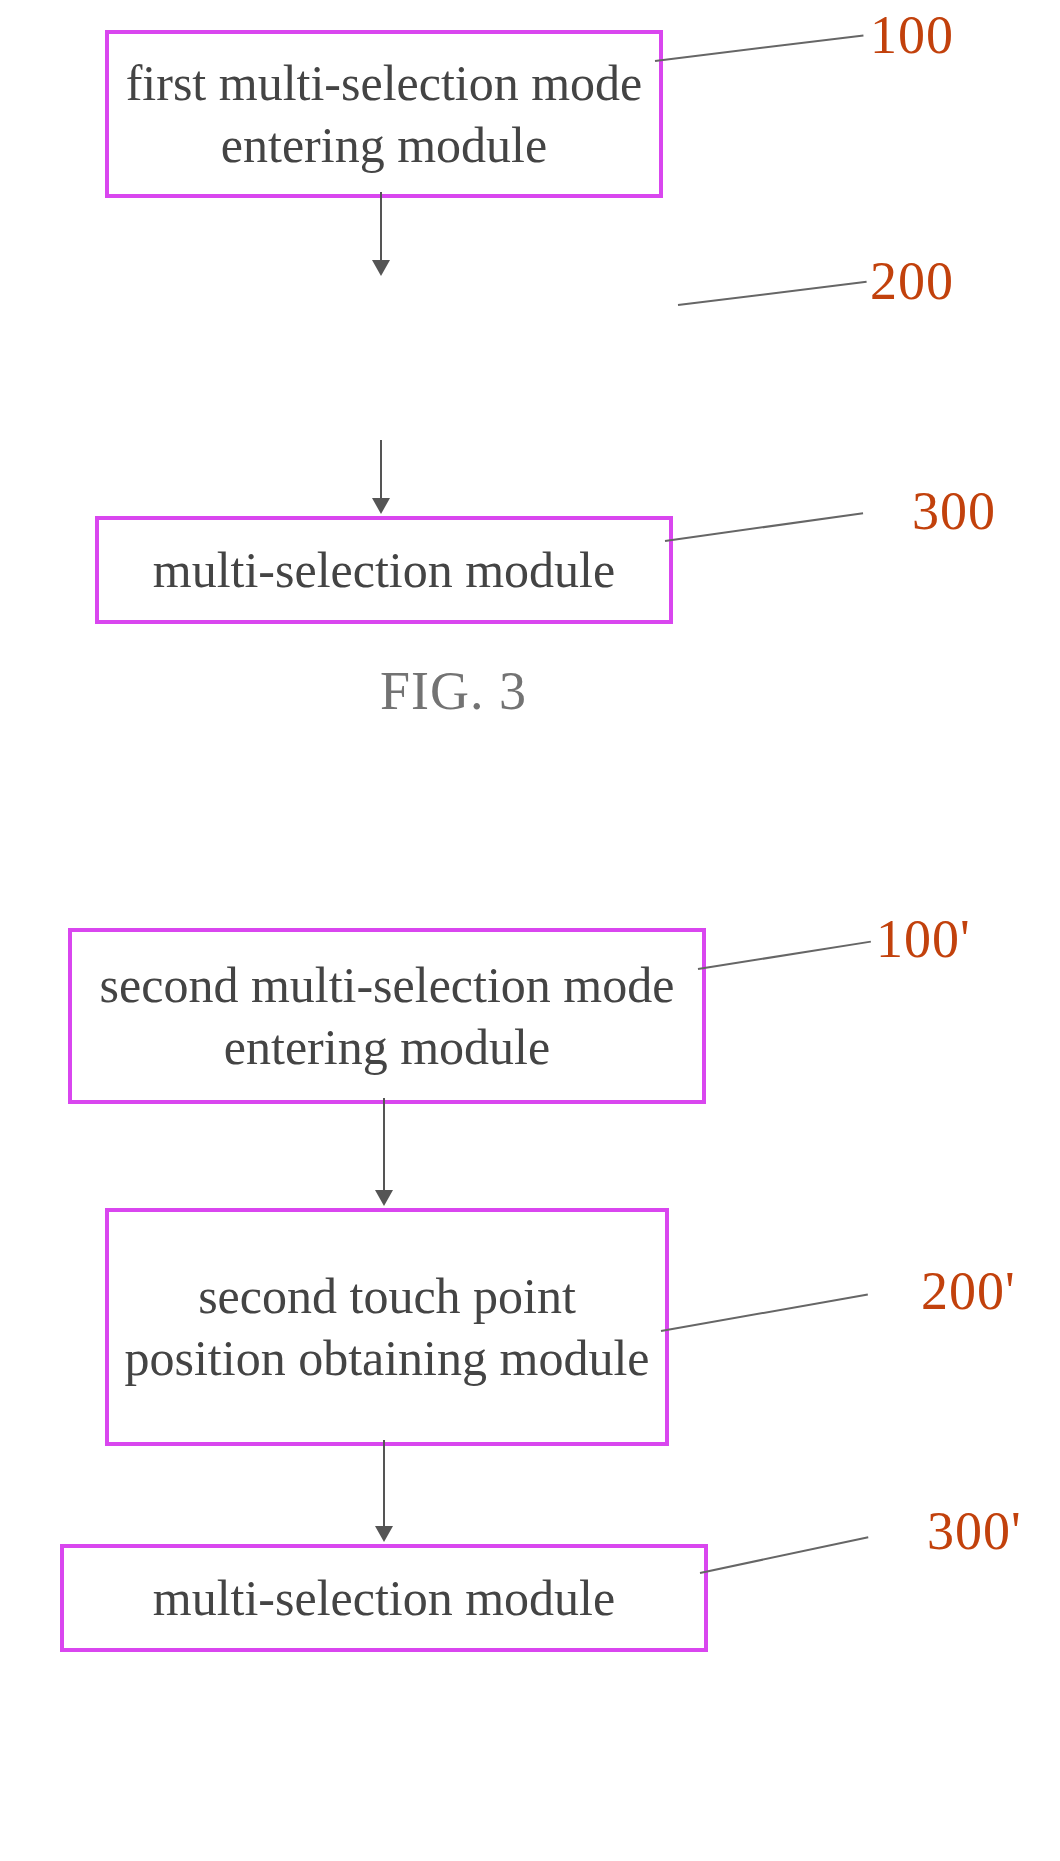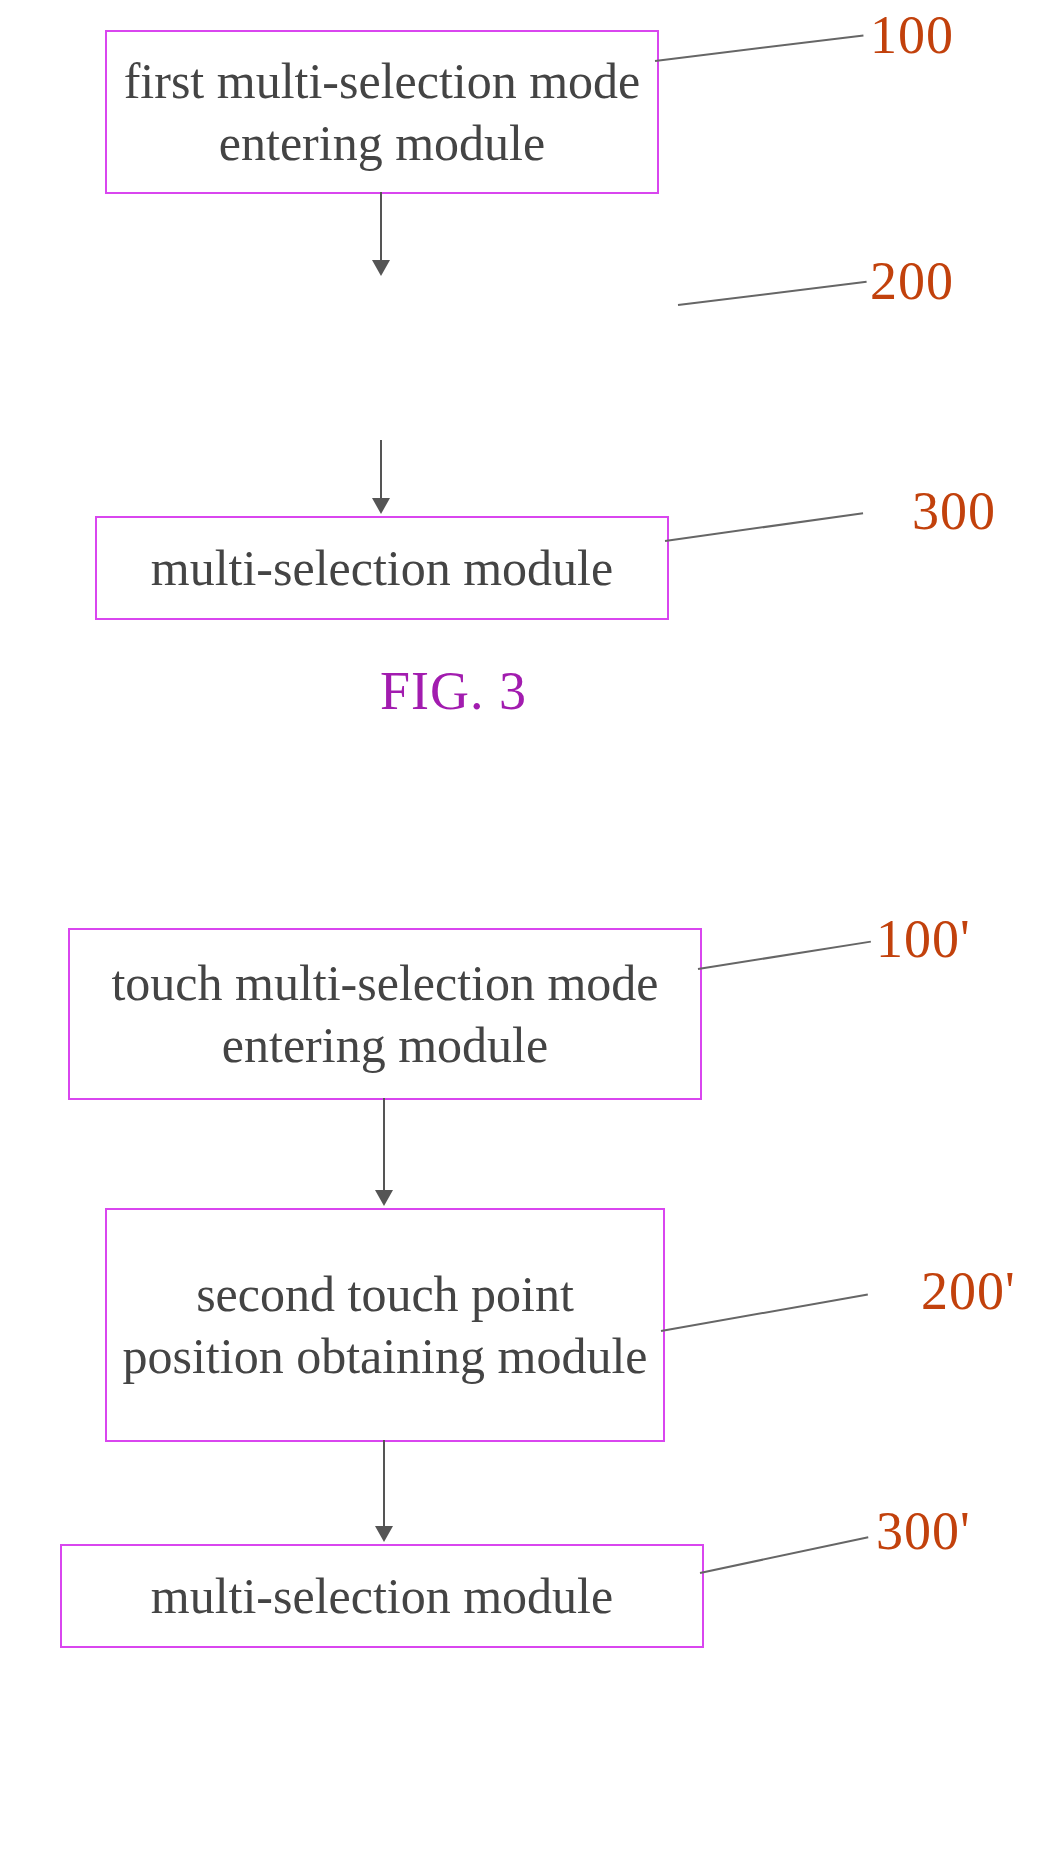--- a/index.html
+++ b/index.html
@@ -9,38 +9,38 @@
     font-family: "Times New Roman", Times, serif;
     color: #333333;
   }
   .page {
     position: relative;
     width: 1060px;
     height: 1861px;
   }
   .box {
     position: absolute;
-    border: 2px solid #d946ef;
+    border: 4px solid #d946ef;
     background: #ffffff;
     display: flex;
     align-items: center;
     justify-content: center;
     text-align: center;
     line-height: 1.25;
   }
   .label {
     position: absolute;
     font-size: 54px;
     color: #c2410c;
     letter-spacing: 1px;
   }
   .fig {
     position: absolute;
     font-size: 54px;
-    color: #a21caf;
+    color: #737373;
     letter-spacing: 1px;
   }
   .txt {
     font-size: 50px;
     color: #444444;
     padding: 6px 10px;
   }
   
   .vline {
     position: absolute;
@@ -84,37 +84,37 @@
 
   <div class="box" style="left:95px; top:516px; width:570px; height:100px;">
     <div class="txt">multi-selection module</div>
   </div>
   <div class="leader" style="left:665px; top:540px; width:200px; transform:rotate(-8deg);"></div>
   <div class="label" style="left:912px; top:480px;">300</div>
 
   <div class="fig" style="left:380px; top:660px;">FIG. 3</div>
 
   <div class="box" style="left:68px; top:928px; width:630px; height:168px;">
-    <div class="txt">touch multi-selection mode entering module</div>
+    <div class="txt">second multi-selection mode entering module</div>
   </div>
   <div class="leader" style="left:698px; top:968px; width:175px; transform:rotate(-9deg);"></div>
   <div class="label" style="left:876px; top:908px;">100'</div>
 
   <div class="vline" style="left:383px; top:1098px; height:94px;"></div>
   <div class="arrowhead" style="left:375px; top:1190px;"></div>
 
   <div class="box" style="left:105px; top:1208px; width:556px; height:230px;">
     <div class="txt">second  touch point position obtaining module</div>
   </div>
   <div class="leader" style="left:661px; top:1330px; width:210px; transform:rotate(-10deg);"></div>
   <div class="label" style="left:876px; top:1260px;margin-left:45px;">200'</div>
 
   <div class="vline" style="left:383px; top:1440px; height:88px;"></div>
   <div class="arrowhead" style="left:375px; top:1526px;"></div>
 
   <div class="box" style="left:60px; top:1544px; width:640px; height:100px;">
     <div class="txt">multi-selection module</div>
   </div>
   <div class="leader" style="left:700px; top:1572px; width:172px; transform:rotate(-12deg);"></div>
-  <div class="label" style="left:876px; top:1500px;text-align:right;">300'</div>
+  <div class="label" style="left:927px; top:1500px;text-align:right;">300'</div>
 
 
 </div>
 
 </body></html>

